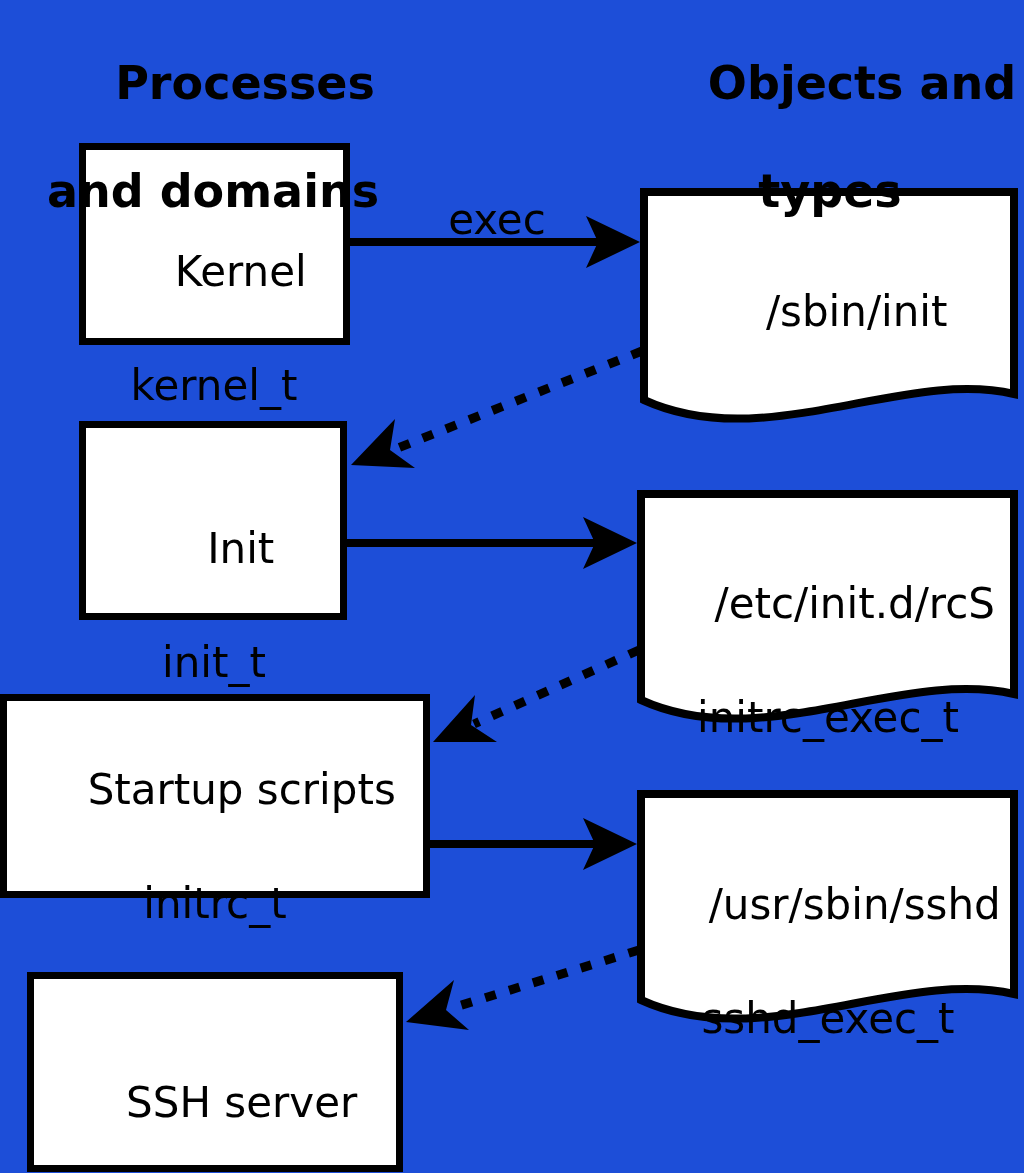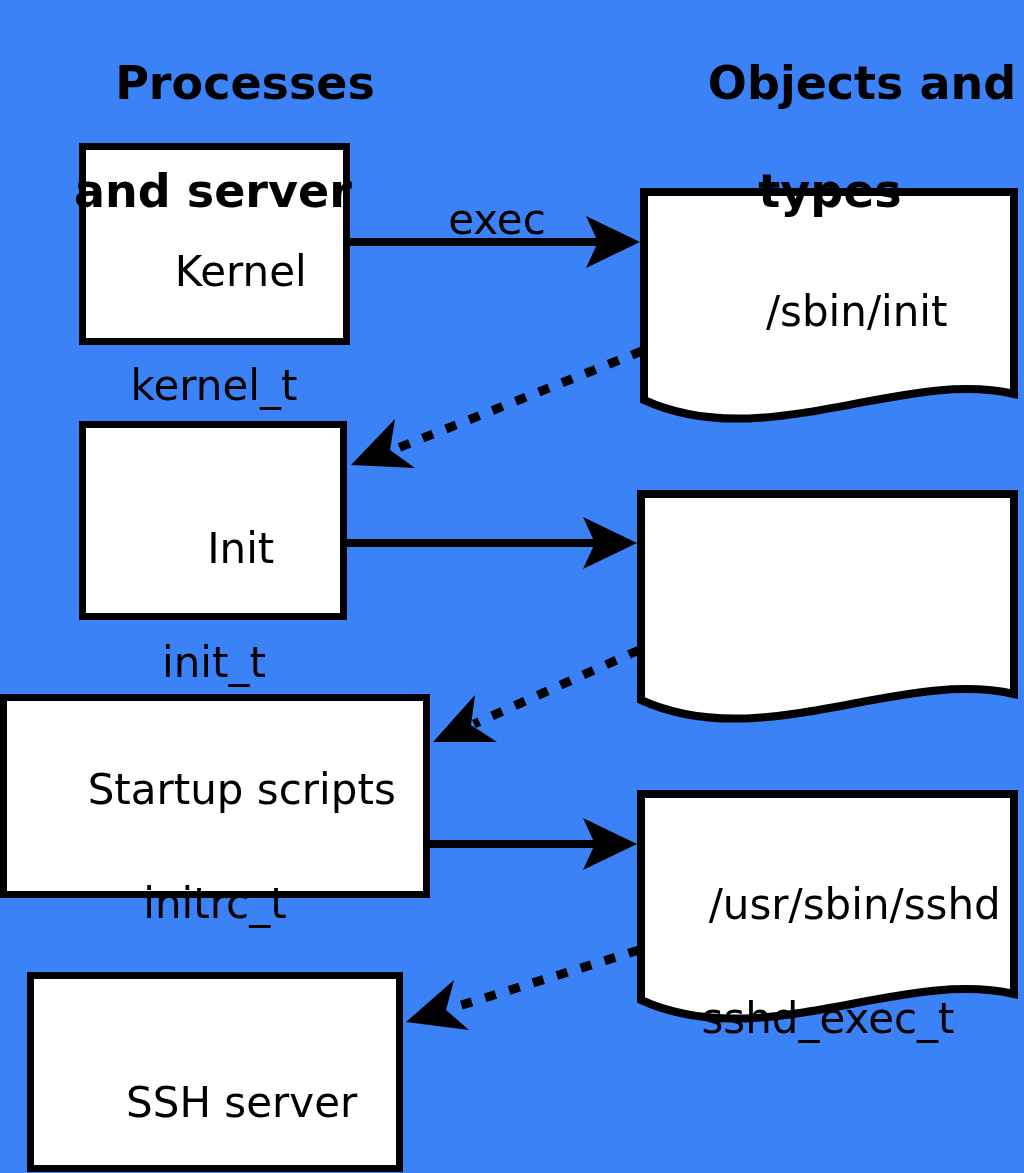--- a/index.html
+++ b/index.html
@@ -4,21 +4,21 @@
 <style>
   html, body {
     margin: 0;
     padding: 0;
     background: #ffffff;
   }
   #canvas {
     position: relative;
     width: 1024px;
     height: 1173px;
-    background: #3b82f6;
+    background: #1d4ed8;
     font-family: "DejaVu Sans", sans-serif;
     color: #000000;
     overflow: hidden;
   }
   #diagram-svg {
     position: absolute;
     left: 0;
     top: 0;
   }
   .col-header {
@@ -83,21 +83,21 @@
     </g>
 
     <rect x="82.5" y="146.5" width="264" height="195" fill="#ffffff" stroke="#000000" stroke-width="7"></rect>
     <rect x="82.5" y="424.5" width="261" height="192" fill="#ffffff" stroke="#000000" stroke-width="7"></rect>
     <rect x="3.5" y="697.5" width="423" height="197" fill="#ffffff" stroke="#000000" stroke-width="7"></rect>
     <rect x="30.5" y="975.5" width="369" height="193" fill="#ffffff" stroke="#000000" stroke-width="7"></rect>
   </svg>
 
   <div class="col-header" style="left:23px; top:2px; width:380px;">
     <span>Processes</span>
-    <span class="line2">and server</span>
+    <span class="line2">and domains</span>
   </div>
   <div class="col-header" style="left:640px; top:2px; width:380px;">
     <span>Objects and</span>
     <span class="line2">types</span>
   </div>
 
   <div class="edge-label" style="left:397px; top:182px; width:200px;margin-top:16px;">exec</div>
 
   <div class="node-label" style="left:84px; top:186px; width:260px;">
     <span>Kernel</span>
@@ -112,18 +112,22 @@
     <span class="line2">initrc_t</span>
   </div>
   <div class="node-label" style="left:30px; top:1017px; width:370px;">
     <span>SSH server</span>
     
   </div>
 
   <div class="node-label" style="left:654px; top:226px; width:352px;">
     <span>/sbin/init</span>
   </div>
+  <div class="node-label" style="left:650px; top:518px; width:356px;">
+    <span>/etc/init.d/rcS</span>
+    <span class="line2">initrc_exec_t</span>
+  </div>
   <div class="node-label" style="left:650px; top:819px; width:356px;">
     <span>/usr/sbin/sshd</span>
     <span class="line2">sshd_exec_t</span>
   </div>
 
 </div>
 
 </body></html>

